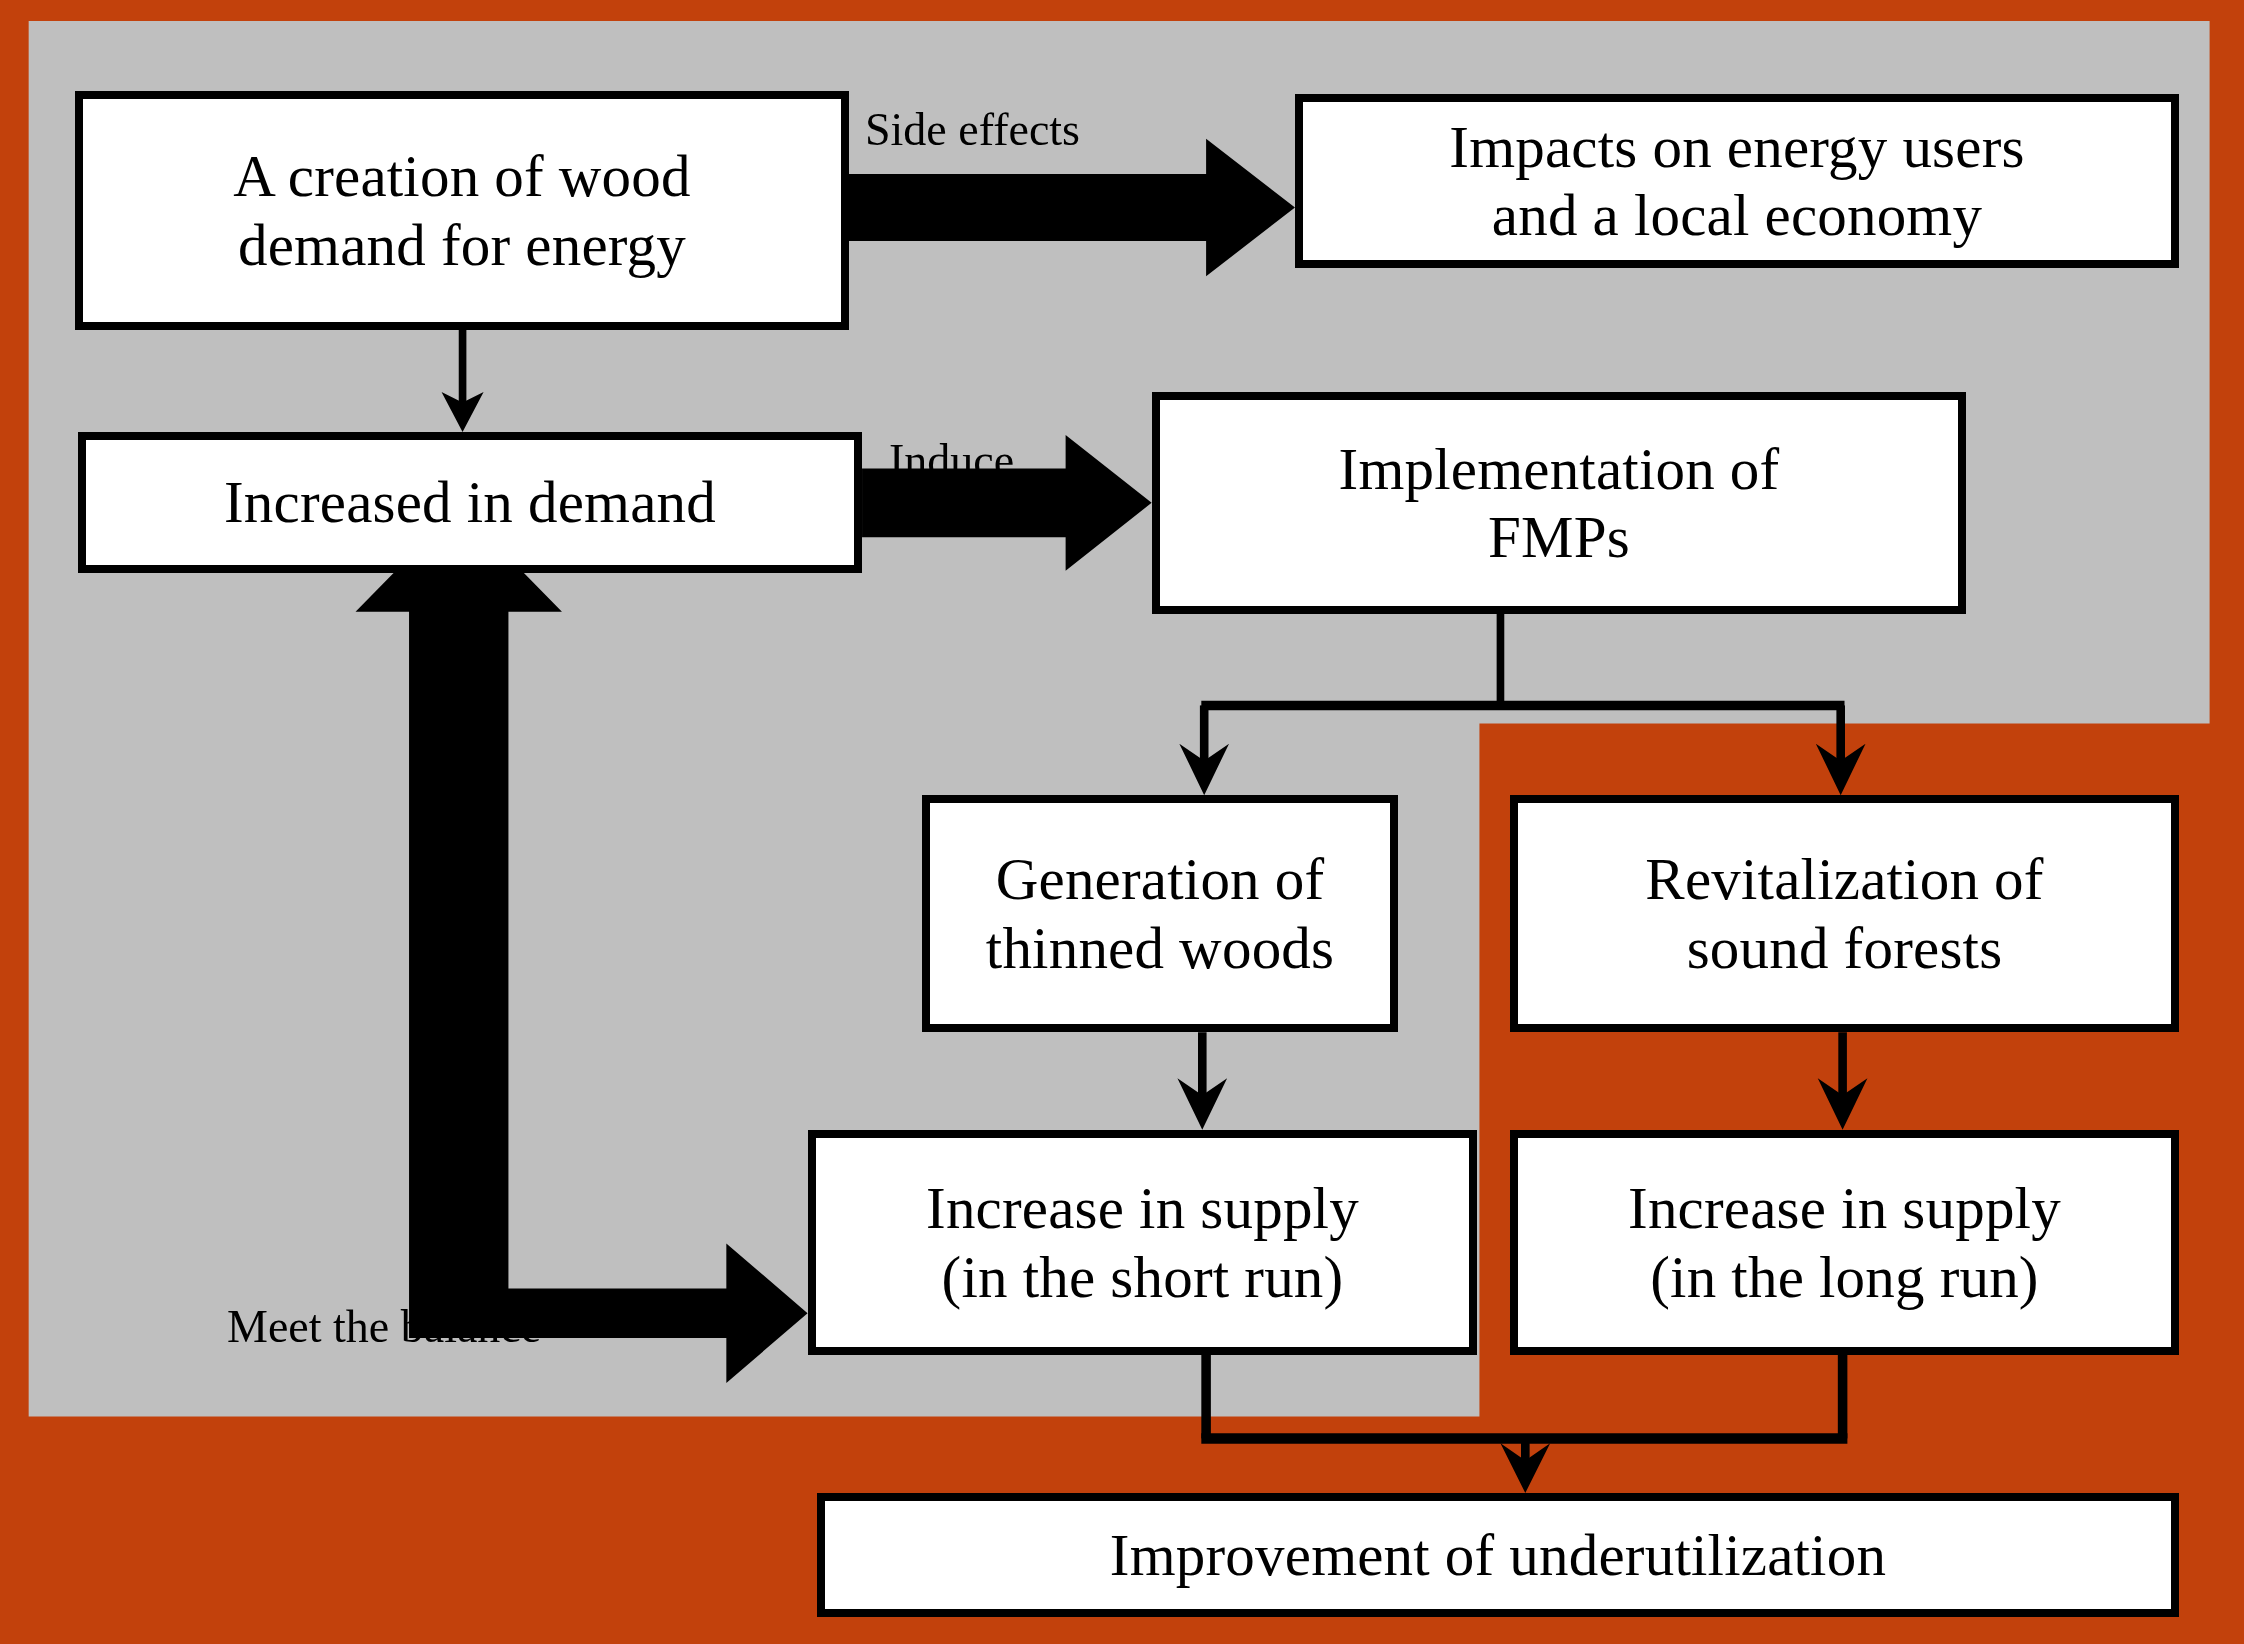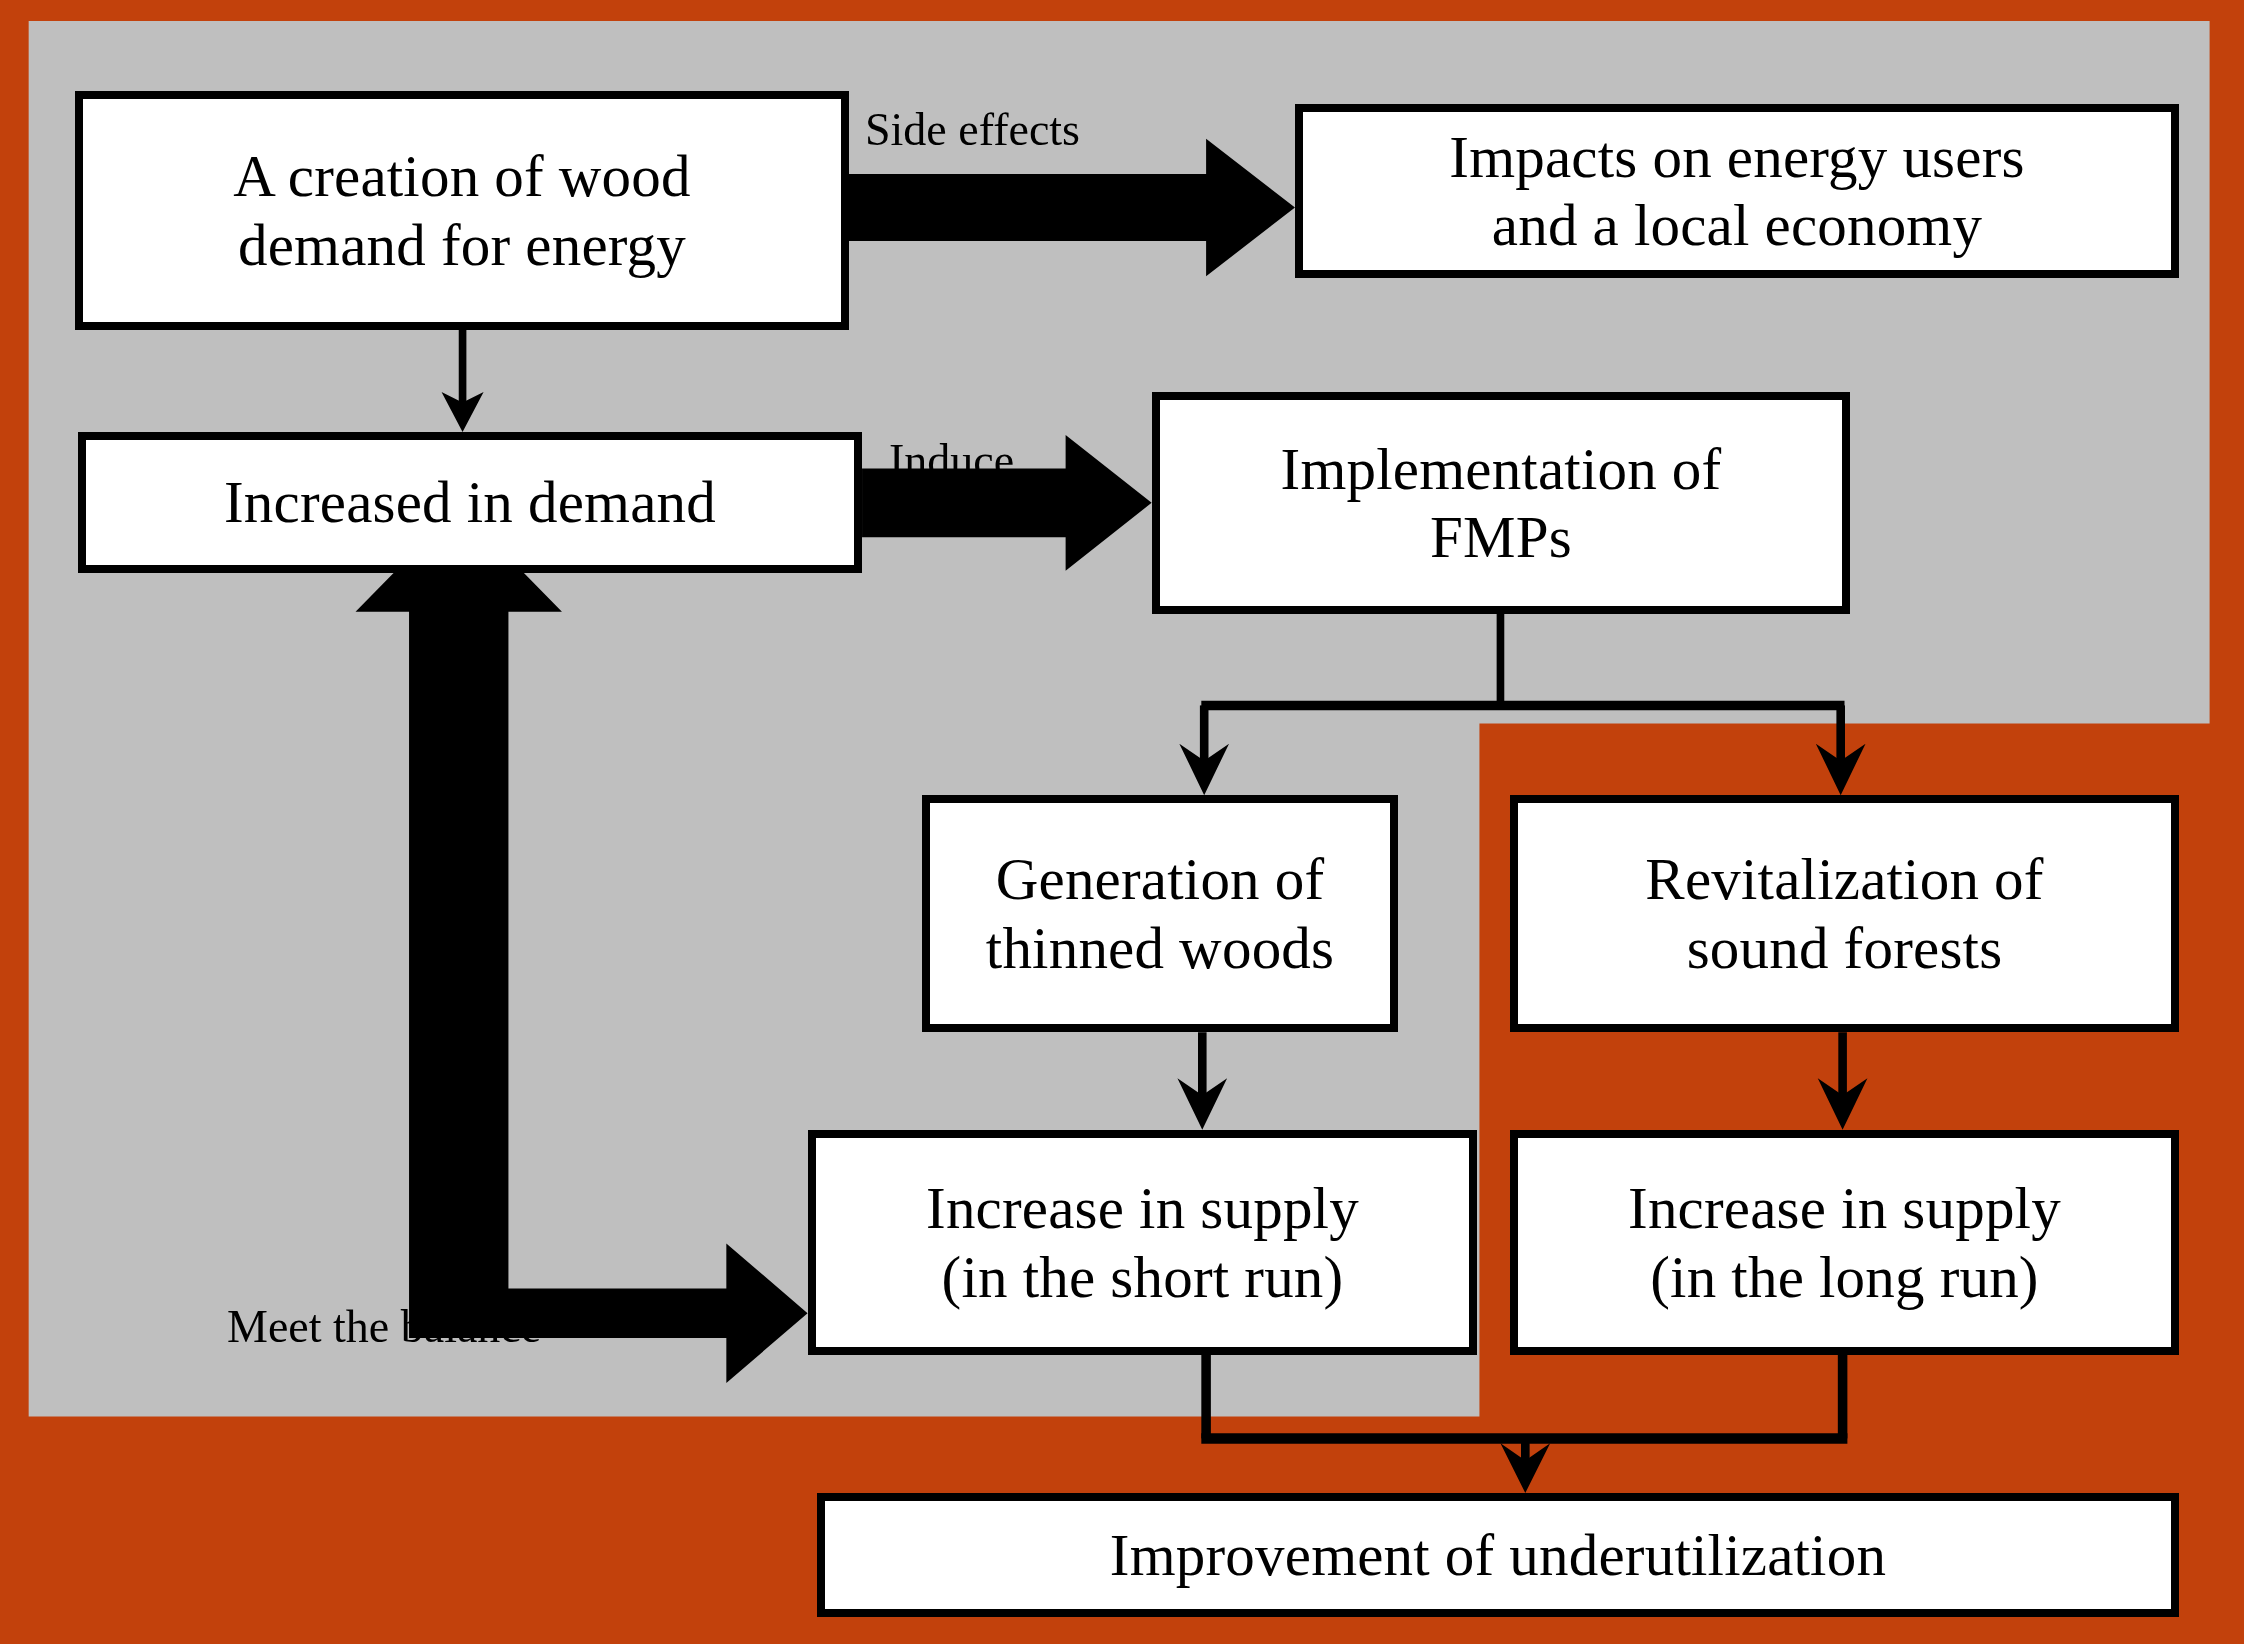--- a/index.html
+++ b/index.html
@@ -114,30 +114,30 @@
       <path d="M 1596 1562 L 1570 1510 L 1596 1528 L 1622 1510 Z" fill="#000000"></path>
     </g>
 
   </svg>
 
   <div class="node-box" style="left:75px; top:91px; width:774px; height:239px;">
     <span class="label">A creation of wood
 demand for energy</span>
   </div>
 
-  <div class="node-box" style="left:1295px; top:104px; width:884px; height:174px;">
+  <div class="node-box" style="left:1295px; top:94px; width:884px; height:174px;">
     <span class="label">Impacts on energy users
 and a local economy</span>
   </div>
 
   <div class="node-box" style="left:78px; top:432px; width:784px; height:141px;">
     <span class="label">Increased in demand</span>
   </div>
 
-  <div class="node-box" style="left:1152px; top:392px; width:698px; height:222px;">
+  <div class="node-box" style="left:1152px; top:392px; width:814px; height:222px;">
     <span class="label">Implementation of
 FMPs</span>
   </div>
 
   <div class="node-box" style="left:922px; top:795px; width:476px; height:237px;">
     <span class="label">Generation of
 thinned woods</span>
   </div>
 
   <div class="node-box" style="left:1510px; top:795px; width:669px; height:237px;">

